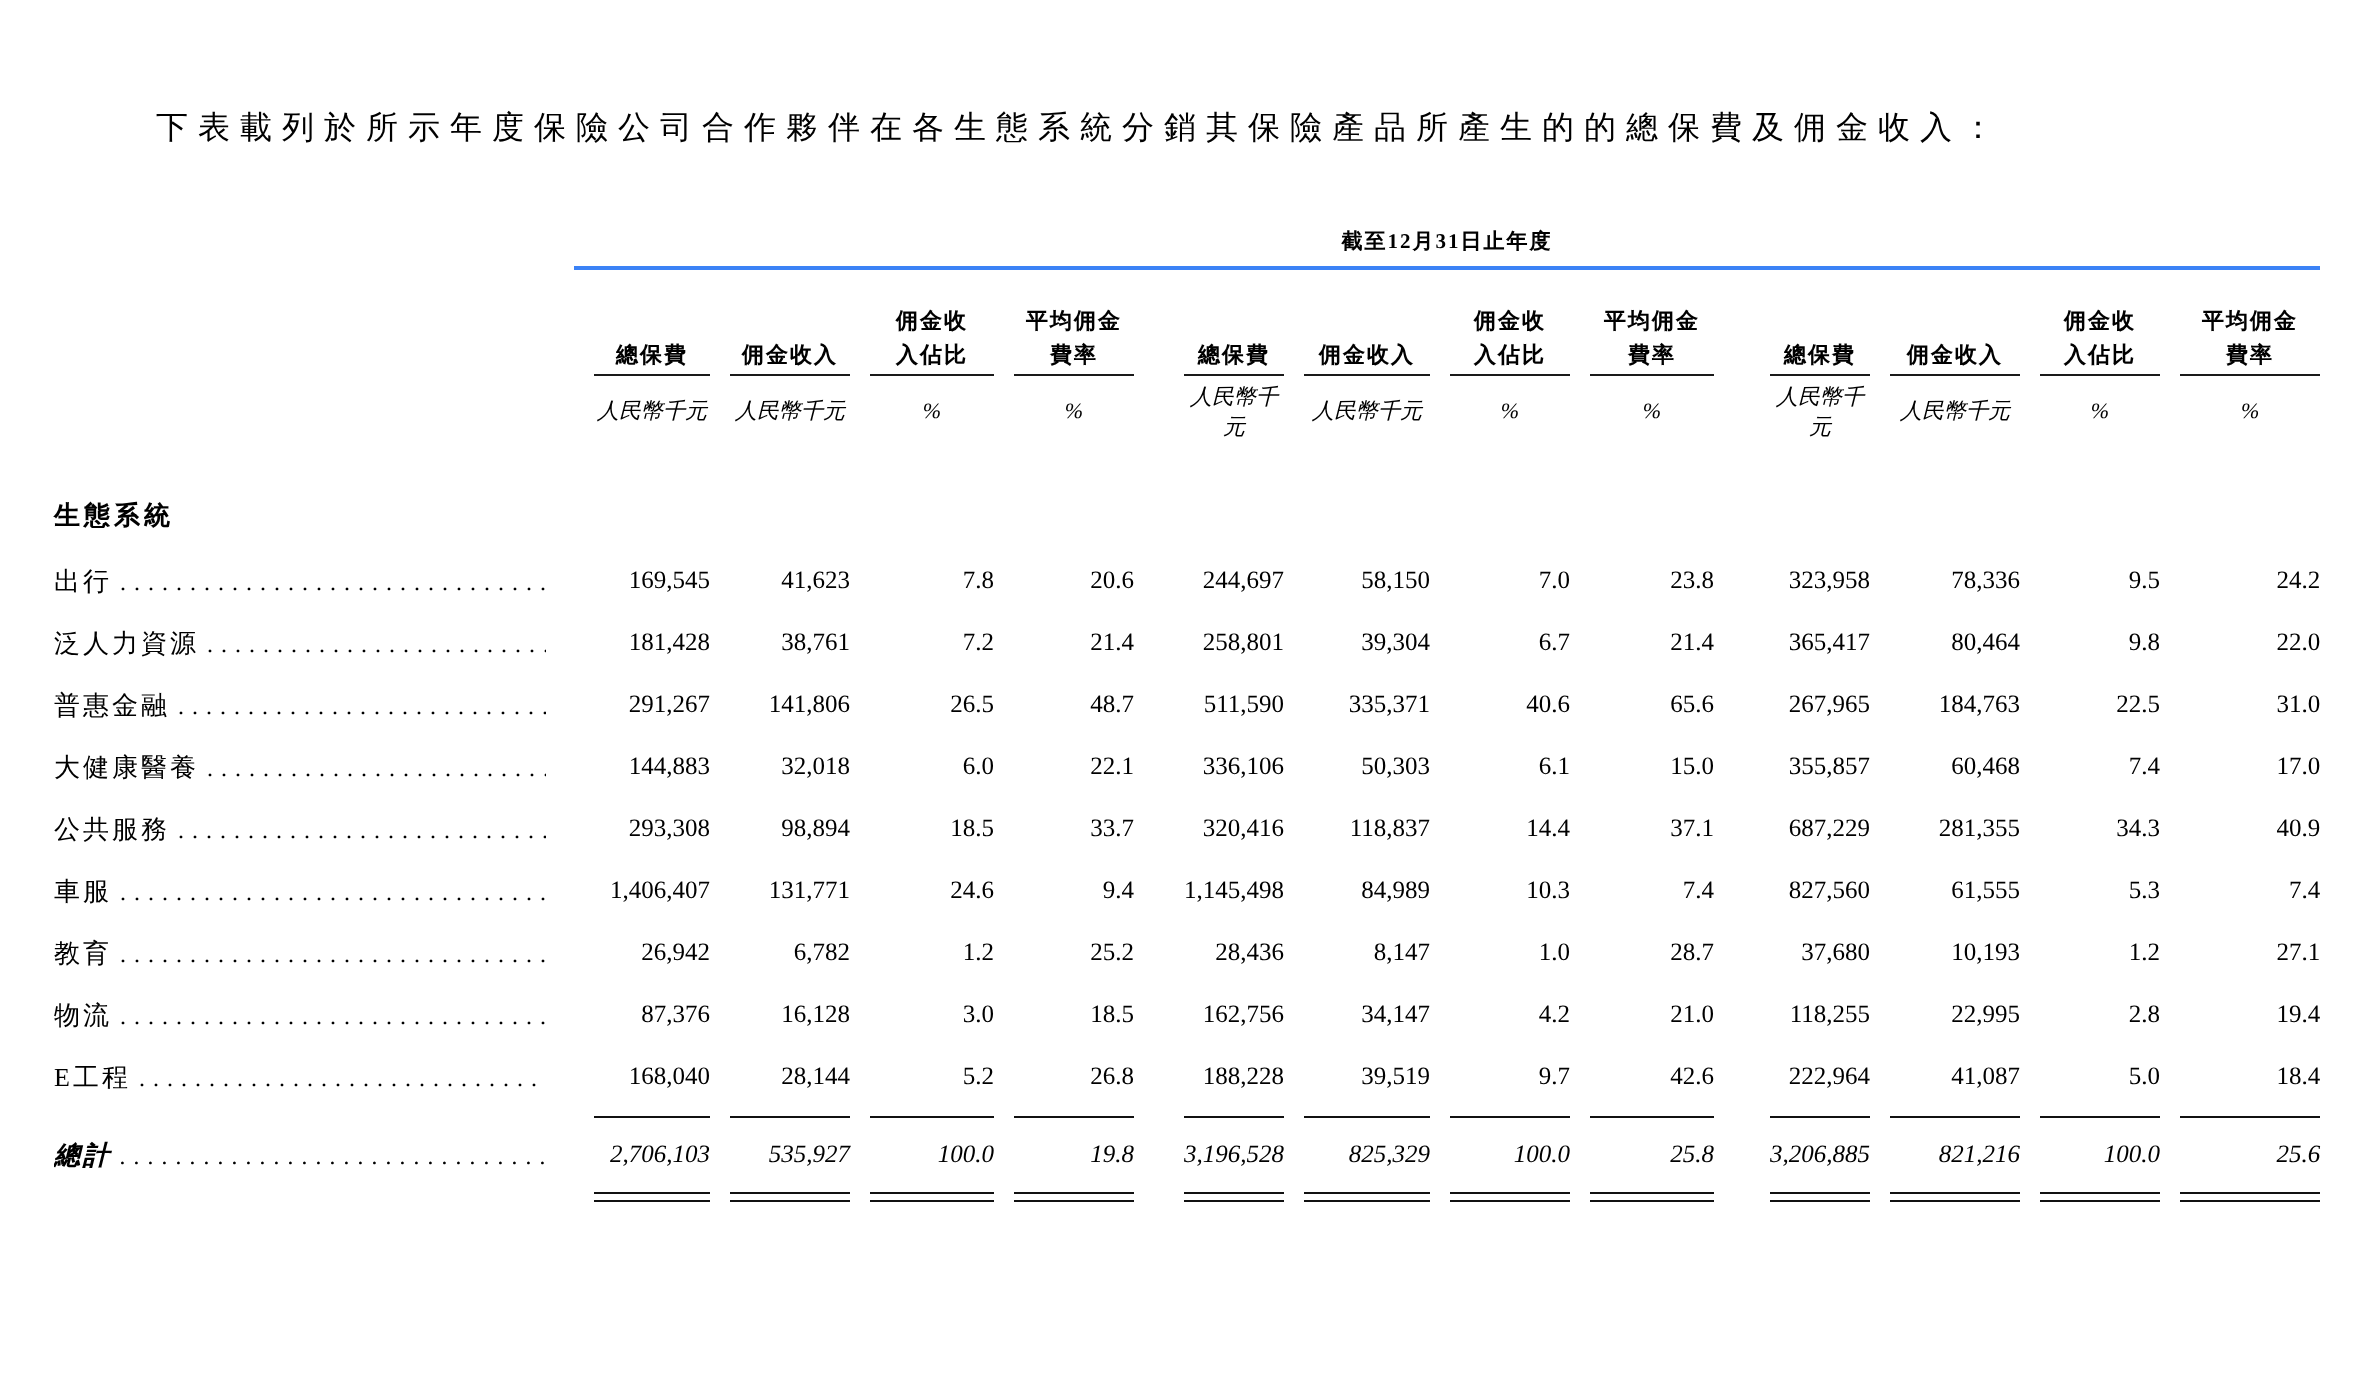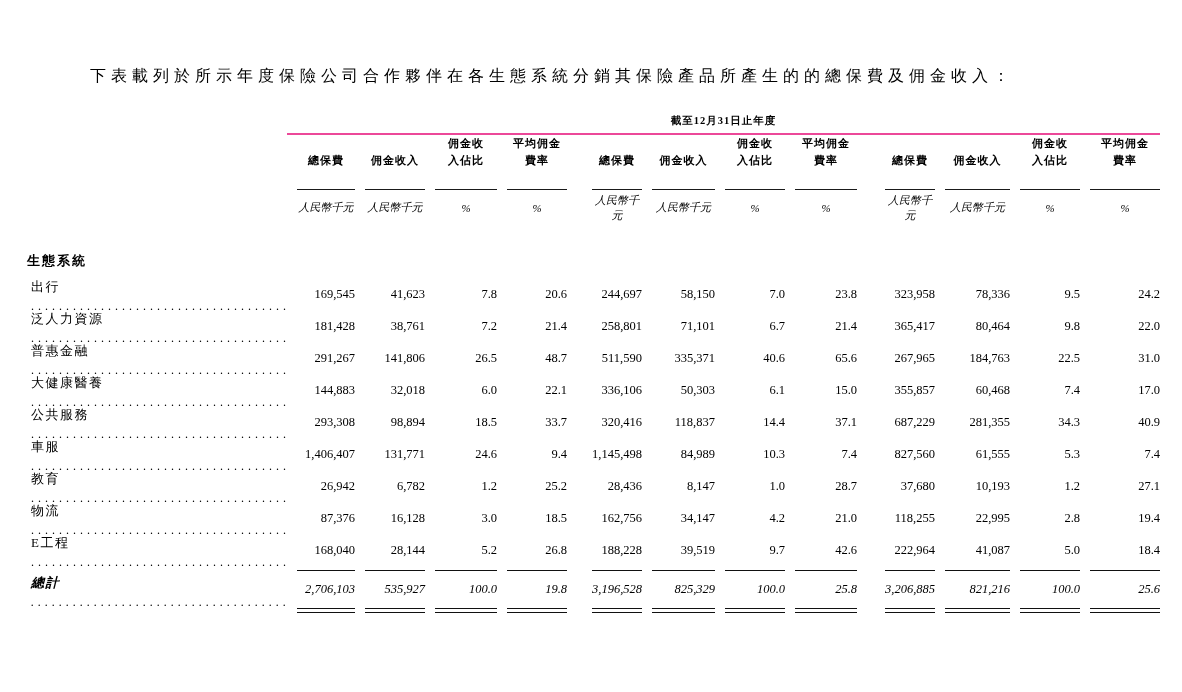--- a/index.html
+++ b/index.html
@@ -2,55 +2,55 @@
 <html><head>
 <meta charset="utf-8">
 <style>
   html,body{margin:0;padding:0;}
   body{
     width:1182px;height:692px;position:relative;background:#ffffff;color:#000;
     font-family:"Liberation Serif","DejaVu Serif",serif;
     overflow:hidden;
   }
   .intro{
-    position:absolute;left:78px;top:54px;margin:12px;
+    position:absolute;left:78px;top:54px;margin:0;
     font-size:16px;letter-spacing:5px;white-space:nowrap;
   }
   table.fin{
     position:absolute;left:27px;top:105px;width:1133px;
     border-collapse:collapse;table-layout:fixed;
   }
   table.fin td,table.fin th{padding:0;font-weight:normal;vertical-align:middle;}
   
   tr.row-period td,tr.row-period th{height:28px;vertical-align:bottom;}
-  th.periodcell{border-bottom:2px solid #ec4899;}
+  th.periodcell{border-bottom:2px solid #3b82f6;}
   .period-text{
     display:block;font-size:10.5px;font-weight:bold;text-align:center;
     letter-spacing:1px;padding-bottom:5px;
   }
   
   tr.row-years td,tr.row-years th{height:25px;vertical-align:middle;}
   th.yearcell{border-bottom:1.5px solid #1a1a1a;font-size:11px;font-weight:bold;text-align:center;letter-spacing:0.5px;}
   
   tr.row-cols th{height:53px;vertical-align:bottom;}
   .ch{
-    margin-left:10px;border-bottom:1.5px solid #1a1a1a;padding-bottom:20px;
+    margin-left:10px;border-bottom:1.5px solid #1a1a1a;padding-bottom:0;
     display:flex;flex-direction:column;justify-content:center;
   }
   .ch-line{font-size:11px;font-weight:bold;text-align:center;line-height:17px;letter-spacing:1px;}
   
   tr.row-units td{height:35px;vertical-align:middle;}
   .unit{font-size:11px;font-style:italic;text-align:center;padding-left:10px;display:block;}
   
   tr.row-section td{padding:26px 0 8px 0;}
   .sechdr{font-size:13px;font-weight:bold;letter-spacing:2px;font-family:Liberation Serif, serif;}
   
   tr.datarow td{height:31px;}
   td.num{text-align:right;font-size:12.5px;white-space:nowrap;}
-  .lblwrap{display:flex;align-items:baseline;white-space:nowrap;overflow:hidden;flex-direction:column;}
+  .lblwrap{display:flex;align-items:baseline;white-space:nowrap;overflow:hidden;}
   .rowlbl{font-size:13px;letter-spacing:1.5px;}
   .rowlbl.bold{font-weight:bold;}
   .leader{flex:1 1 auto;overflow:hidden;margin:0 14px 0 4px;height:14px;}
   .leader::after{
     content:"....................................................................................";
     letter-spacing:4px;font-size:12px;color:#000;
   }
   
   tr.rulerow td{height:5px;vertical-align:bottom;}
   .hr1{margin-left:10px;border-top:1.2px solid #111;height:0;}
@@ -235,21 +235,21 @@
             <span class="rowlbl">泛人力資源</span>
             <span class="leader"></span>
           </div>
         </td>
         <td class="num">181,428</td>
         <td class="num">38,761</td>
         <td class="num">7.2</td>
         <td class="num">21.4</td>
         <td class="gap"></td>
         <td class="num">258,801</td>
-        <td class="num">71,101</td>
+        <td class="num">39,304</td>
         <td class="num">6.7</td>
         <td class="num">21.4</td>
         <td class="gap"></td>
         <td class="num">365,417</td>
         <td class="num">80,464</td>
         <td class="num">9.8</td>
         <td class="num">22.0</td>
       </tr>
       <tr class="datarow">
         <td class="lbl-td">

